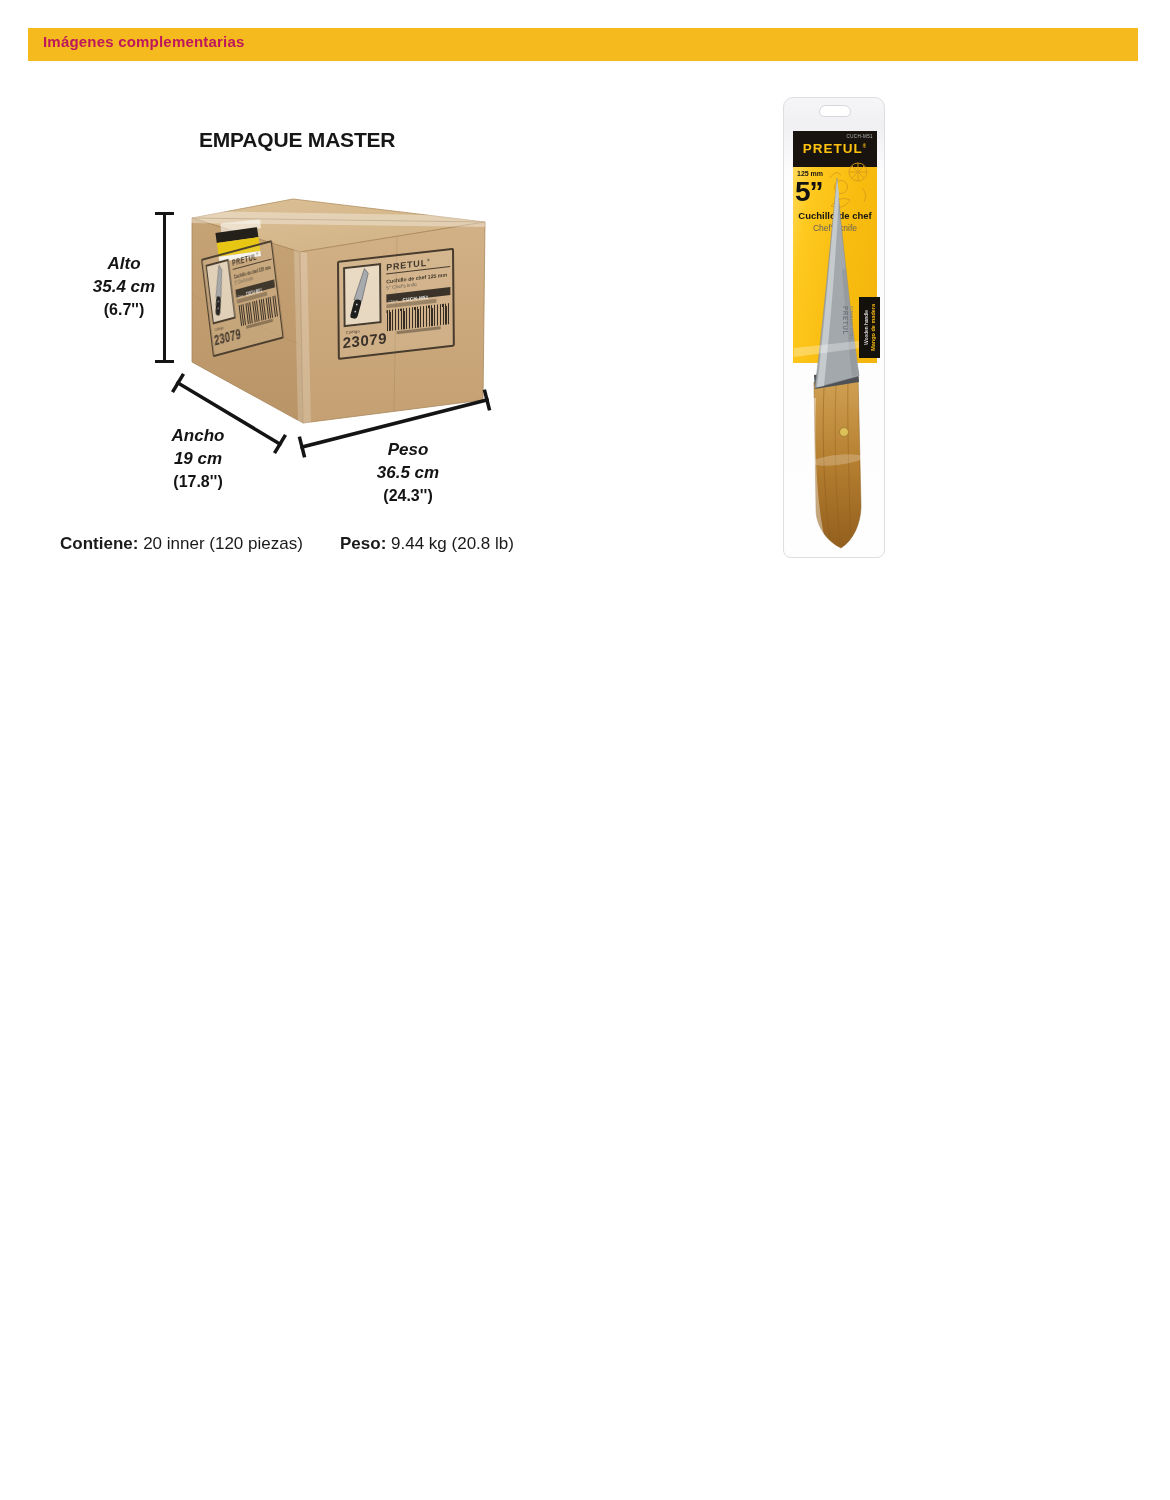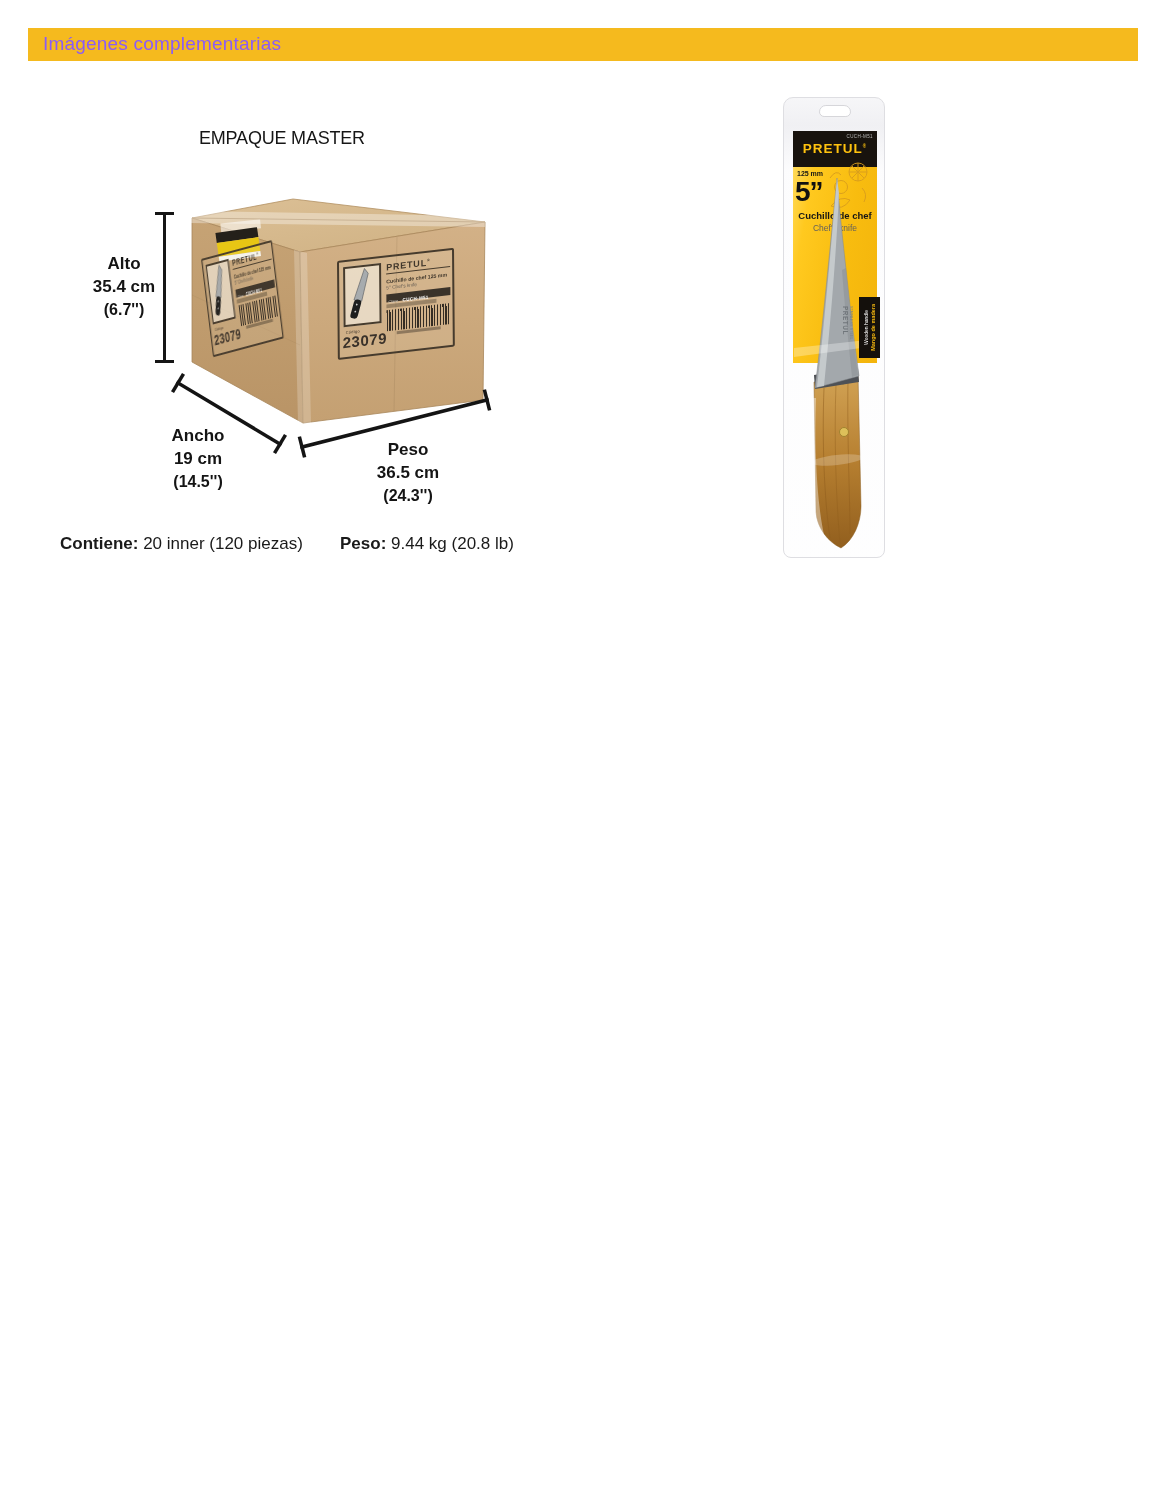--- a/index.html
+++ b/index.html
@@ -2,31 +2,31 @@
 <html><head>
 <meta charset="utf-8">
 <style>
   * { margin:0; padding:0; box-sizing:border-box; }
   html,body { width:1170px; height:1500px; background:#ffffff; overflow:hidden;
               font-family:"Liberation Sans", sans-serif; color:#1a1a1a; }
   .abs { position:absolute; }
 
   
   .hdr-bar { left:28px; top:28px; width:1110px; height:33px; background:#F5BA1E; }
-  .hdr-title { left:43px; top:33px; font-size:19px; font-weight:normal; color:#8b5cf6; letter-spacing:.2px; }
-
-  
-  .sec-title { left:199px; top:128px; font-size:18px; font-weight:400; color:#161616; letter-spacing:-0.2px; }
+  .hdr-title { left:43px; top:33px; font-size:15px; font-weight:bold; color:#be185d; letter-spacing:.2px; }
+
+  
+  .sec-title { left:199px; top:128px; font-size:21px; font-weight:700; color:#161616; letter-spacing:-0.2px; }
 
   
   .alto-line { left:163px; top:212px; width:3px; height:151px; background:#151515; }
   .alto-line::before, .alto-line::after { content:""; position:absolute; left:-8px; width:19px; height:3px; background:#151515; }
   .alto-line::before { top:0; } .alto-line::after { bottom:0; }
   .dim-text { text-align:center; color:#141414; }
-  .dim-text .l1, .dim-text .l2 { font-size:17px; font-weight:bold; line-height:23px; }
+  .dim-text .l1, .dim-text .l2 { font-size:17px; font-weight:bold; line-height:23px;font-style:italic; }
   .dim-text .l3 { font-size:16px; font-weight:bold; line-height:24px; }
   .alto-text  { left:84px;  top:252px; width:80px; }
   .ancho-text { left:150px; top:424px; width:96px; }
   .largo-text { left:352px; top:438px; width:112px; }
 
   .contiene-row { top:534px; left:0; width:100%; font-size:17px; }
   .contiene { position:absolute; left:60px; }
   .peso     { position:absolute; left:340px;text-align:right; }
   .b { font-weight:bold; }
 
@@ -185,21 +185,21 @@
     <line x1="134.6" y1="64.3" x2="125.4" y2="79.7"></line>
     <line x1="152" y1="75" x2="337" y2="28"></line>
     <line x1="154.2" y1="83.7" x2="149.8" y2="66.3"></line>
     <line x1="339.2" y1="36.7" x2="334.8" y2="19.3"></line>
   </g>
 </svg>
 
 <div class="abs dim-text ancho-text">
   <div class="l1">Ancho</div>
   <div class="l2">19 cm</div>
-  <div class="l3">(14.5'')</div>
+  <div class="l3">(17.8'')</div>
 </div>
 <div class="abs dim-text largo-text">
   <div class="l1">Peso</div>
   <div class="l2">36.5 cm</div>
   <div class="l3">(24.3'')</div>
 </div>
 
 <div class="abs contiene-row">
   <span class="contiene"><span class="b">Contiene:</span> <span>20 inner (120 piezas)</span></span>
   <span class="peso"><span class="b">Peso:</span> <span>9.44 kg (20.8 lb)</span></span>

